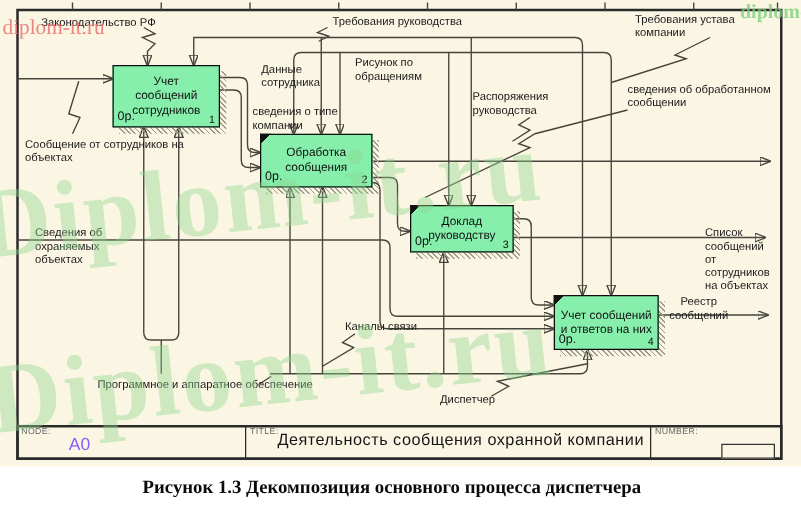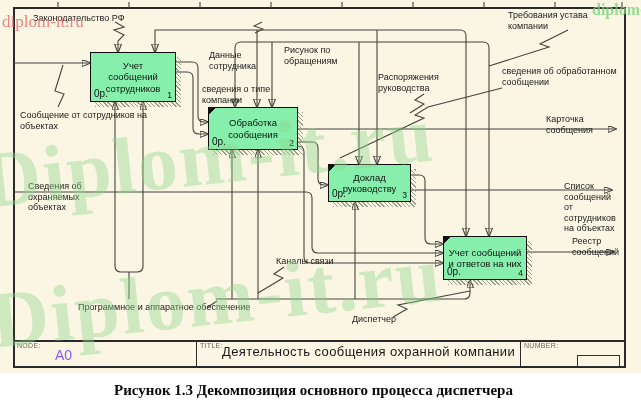--- a/index.html
+++ b/index.html
@@ -116,31 +116,31 @@
     <span class="anum">3</span>
   </div>
   <div class="abox" style="left:443px;top:236px;width:84px;height:44px;">
     <span class="corner"></span>
     <div class="btxt" style="width:76px;">Учет сообщений и ответов на них</div>
     <span class="cost">0р.</span>
     <span class="anum">4</span>
   </div>
 
   <div class="lbl nowrap" style="left:33px;top:13px;">Законодательство РФ</div>
+  <div class="lbl nowrap" style="left:266px;top:12px;">Требования руководства</div>
   <div class="lbl" style="left:508px;top:10px;width:90px;">Требования устава компании</div>
   <div class="lbl" style="left:209px;top:50px;width:50px;">Данные сотрудника</div>
   <div class="lbl" style="left:284px;top:45px;width:62px;">Рисунок по обращениям</div>
   <div class="lbl" style="left:202px;top:84px;width:80px;">сведения о типе компании</div>
   <div class="lbl" style="left:378px;top:72px;width:70px;">Распоряжения руководства</div>
   <div class="lbl" style="left:502px;top:66px;width:132px;">сведения об обработанном сообщении</div>
-  <div class="lbl" style="left:546px;top:114px;width:52px;">Карточка сообщения</div>
   <div class="lbl" style="left:20px;top:110px;width:135px;">Сообщение от сотрудников на объектах</div>
   <div class="lbl" style="left:28px;top:181px;width:60px;">Сведения об охраняемых объектах</div>
   <div class="lbl" style="left:564px;top:181px;width:58px;">Список сообщений от сотрудников на объектах</div>
-  <div class="lbl" style="left:572px;top:236px;width:50px;">Реестр сообщений</div>
+  <div class="lbl" style="left:534px;top:236px;width:50px;text-align:center;">Реестр сообщений</div>
   <div class="lbl nowrap" style="left:276px;top:256px;">Каналы связи</div>
   <div class="lbl nowrap" style="left:78px;top:302px;">Программное и аппаратное обеспечение</div>
   <div class="lbl nowrap" style="left:352px;top:314px;text-align:center;">Диспетчер</div>
 
   <div id="infobar"></div>
   <div class="vdiv" style="left:196px;"></div>
   <div class="vdiv" style="left:520px;"></div>
   <div class="cell-label" style="left:17px;top:342px;">NODE:</div>
   <div id="node-value">A0</div>
   <div class="cell-label" style="left:200px;top:342px;">TITLE:</div>

